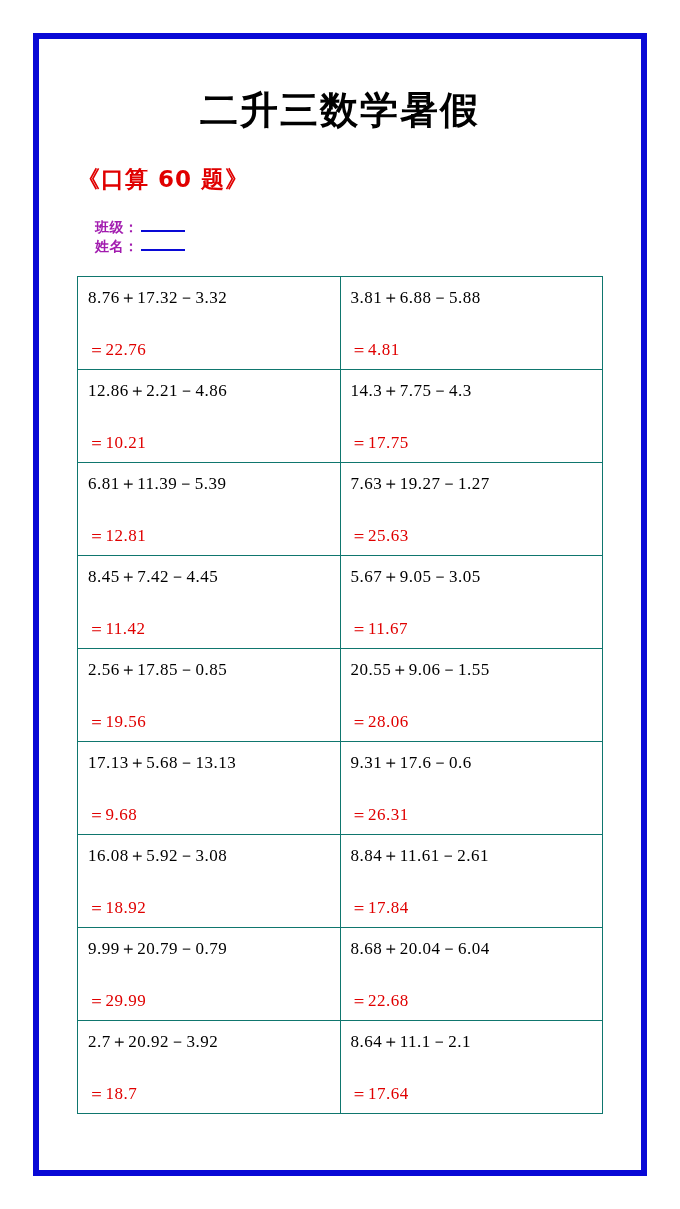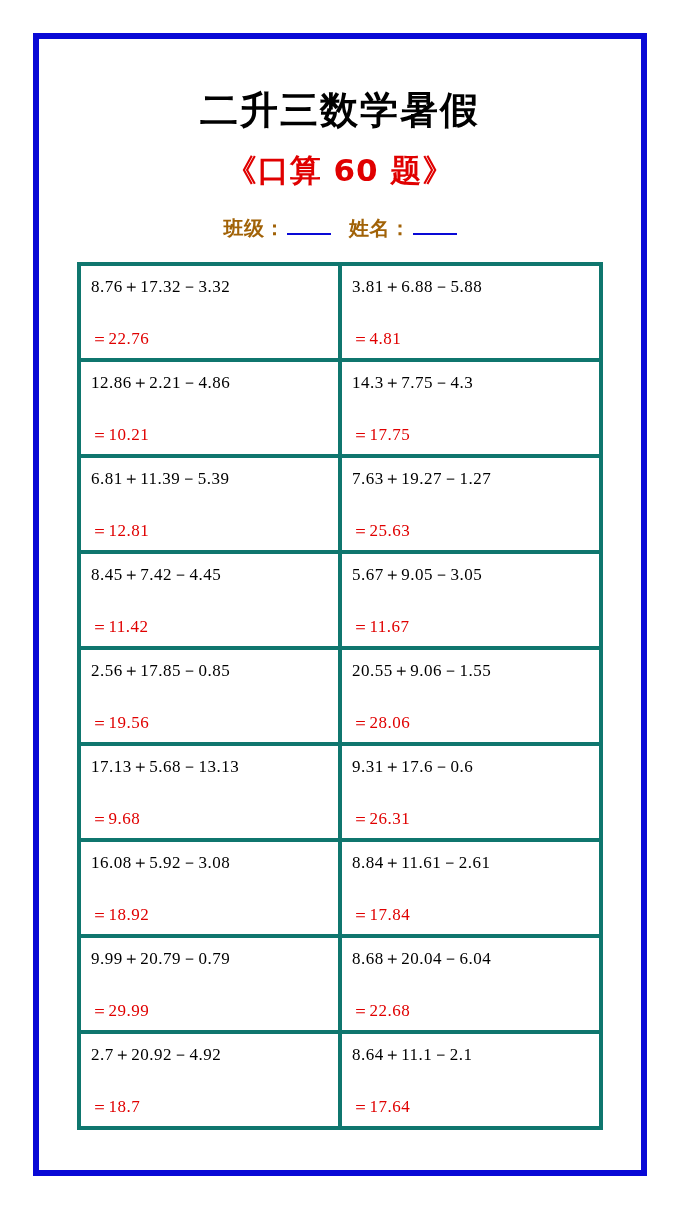--- a/index.html
+++ b/index.html
@@ -41,36 +41,37 @@
   .title {
     text-align: center;
     font-size: 38px;
     font-weight: bold;
     color: #000000;
     letter-spacing: 2px;
     margin-top: 20px;
     font-family: "Liberation Serif", serif;
   }
   .subtitle {
-    text-align: center;
-    font-size: 31px;
+    text-align: left;
+    font-size: 23px;
     font-weight: bold;
     color: #e00000;
-    margin-top: 14px;
+    margin-top: 28px;
     letter-spacing: 1px;
   }
   .meta-row {
     display: flex;
     justify-content: center;
     align-items: baseline;
     margin-top: 22px;
-    font-size: 20px;
+    font-size: 14px;
     font-weight: bold;
-    color: #a16207;
+    color: #a21caf;
     letter-spacing: 0.5px;
+    flex-direction: column;
   }
   .meta-item {
     display: inline-flex;
     align-items: baseline;
     white-space: nowrap;
   }
   .meta-item + .meta-item { margin-left: 18px; }
   .blank {
     display: inline-block;
     min-width: 44px;
@@ -83,21 +84,21 @@
   .meta-label { margin-right: 2px; }
   .meta-suffix { margin-left: 1px; }
 
   table.problems {
     width: 100%;
     margin-top: 20px;
     border-collapse: collapse;
     table-layout: fixed;
   }
   table.problems td {
-    border: 4px solid #0f766e;
+    border: 1px solid #0f766e;
     width: 50%;
     padding: 9px 10px 8px 10px;
     vertical-align: top;
     height: 80px;
   }
   .expr {
     font-size: 17px;
     color: #000000;
     font-family: "Liberation Serif", serif;
     letter-spacing: 0.5px;
@@ -210,21 +211,21 @@
             <div class="expr">9.99＋20.79－0.79</div>
             <div class="ans">＝29.99</div>
           </td>
           <td>
             <div class="expr">8.68＋20.04－6.04</div>
             <div class="ans">＝22.68</div>
           </td>
         </tr>
         <tr>
           <td>
-            <div class="expr">2.7＋20.92－4.92</div>
+            <div class="expr">2.7＋20.92－3.92</div>
             <div class="ans">＝18.7</div>
           </td>
           <td>
             <div class="expr">8.64＋11.1－2.1</div>
             <div class="ans">＝17.64</div>
           </td>
         </tr>
       </tbody>
     </table>
 

